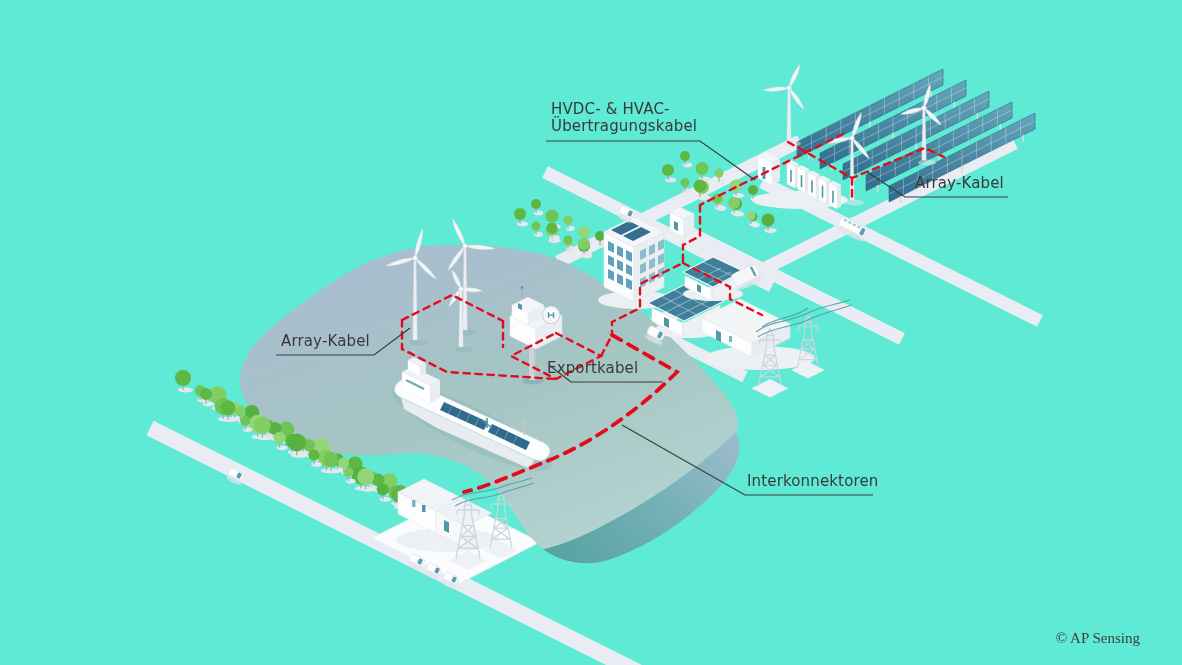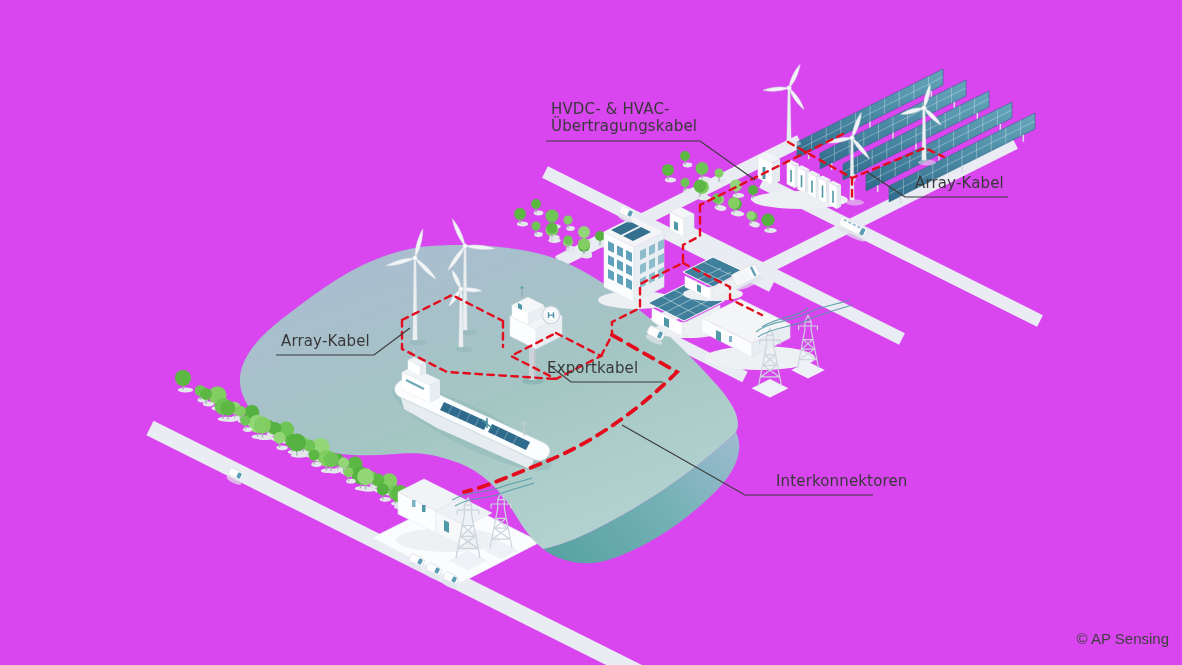--- a/index.html
+++ b/index.html
@@ -1,22 +1,22 @@
 <!DOCTYPE html>
 <html><head>
 <meta charset="utf-8">
 <style>
   html,body{margin:0;padding:0;background:#fff;}
-  .stage{position:relative;width:1182px;height:665px;background:#d946ef;overflow:hidden;
+  .stage{position:relative;width:1182px;height:665px;background:#5eead4;overflow:hidden;
          font-family:"DejaVu Sans",sans-serif;}
   svg{position:absolute;left:0;top:0;}
   .label{position:absolute;font-size:15px;line-height:17px;color:#39393a;
          letter-spacing:.15px;white-space:nowrap;font-weight:500;}
-  .copyright{position:absolute;right:13px;top:630px;font-size:15px;color:#3f3f3f;
-         font-family:Liberation Sans, sans-serif;}
+  .copyright{position:absolute;right:42px;top:630px;font-size:15px;color:#3f3f3f;
+         font-family:Liberation Serif, serif;}
   .cable{fill:none;stroke:#e30b1c;stroke-width:2.4;stroke-dasharray:6.5 5.5;stroke-linecap:round;}
   .cable.thick{stroke-width:3.8;stroke-dasharray:10.5 8;}
   .leader{fill:none;stroke:#3b3b3a;stroke-width:1.2;}
   .wire{fill:none;stroke:#4f98a5;stroke-width:1.1;opacity:.85;}
 </style>
 </head>
 <body>
 
 <div class="stage">
 
@@ -782,16 +782,16 @@
   </g>
 </svg>
 
 <div class="label" style="left:551px;top:101px">
   <span>HVDC- &amp; HVAC-</span><br>
   <span>Übertragungskabel</span>
 </div>
 <div class="label" style="left:915px;top:175px">Array-Kabel</div>
 <div class="label" style="left:281px;top:333px">Array-Kabel</div>
 <div class="label" style="left:547px;top:360px">Exportkabel</div>
-<div class="label" style="left:776px;top:473px">Interkonnektoren</div>
+<div class="label" style="left:747px;top:473px">Interkonnektoren</div>
 <div class="copyright">© AP Sensing</div>
 
 </div>
 
 </body></html>

